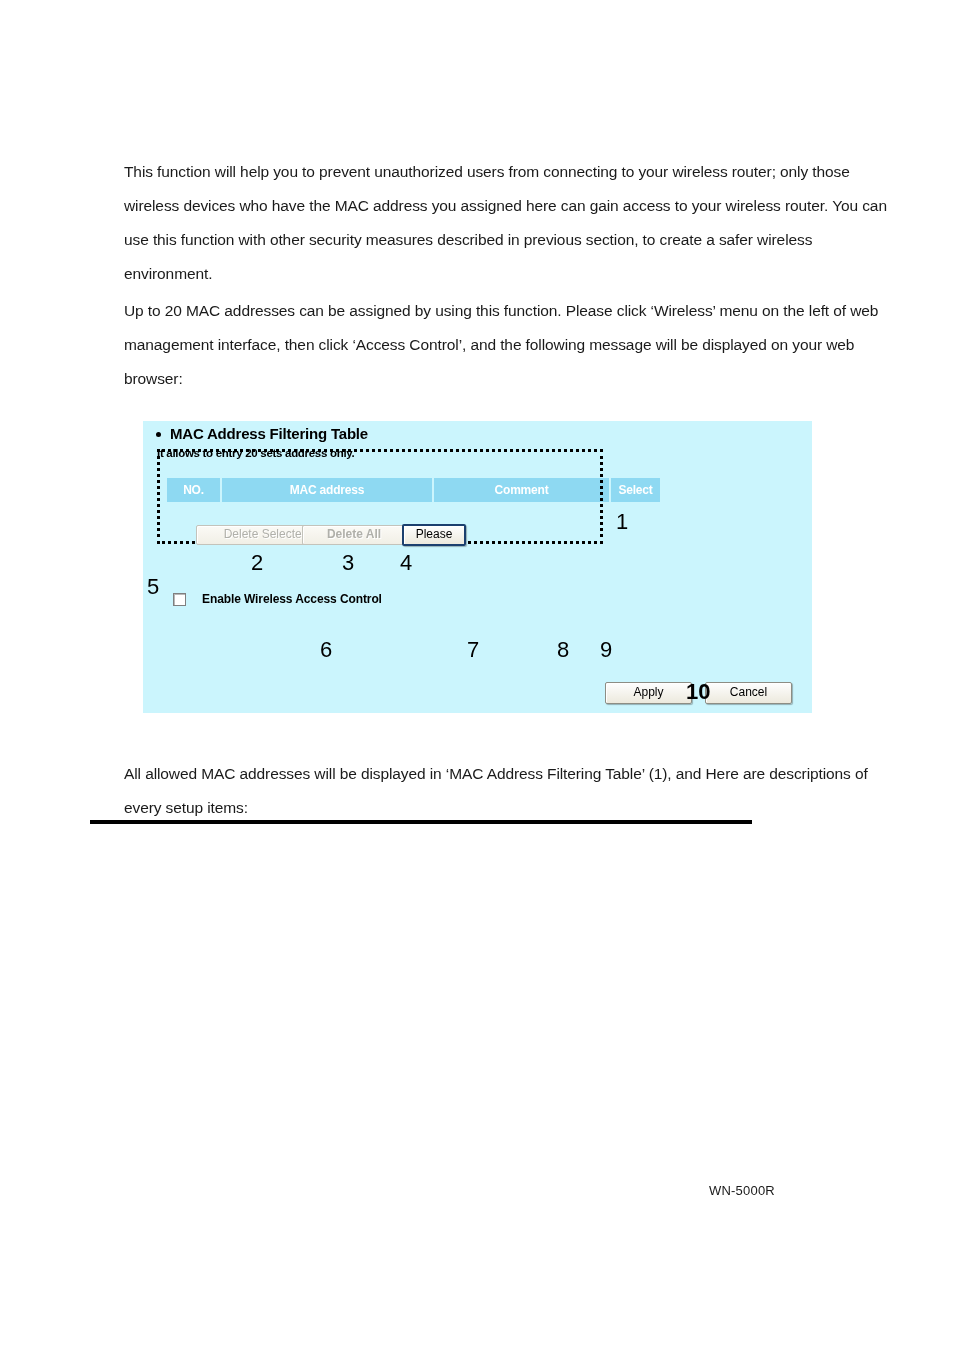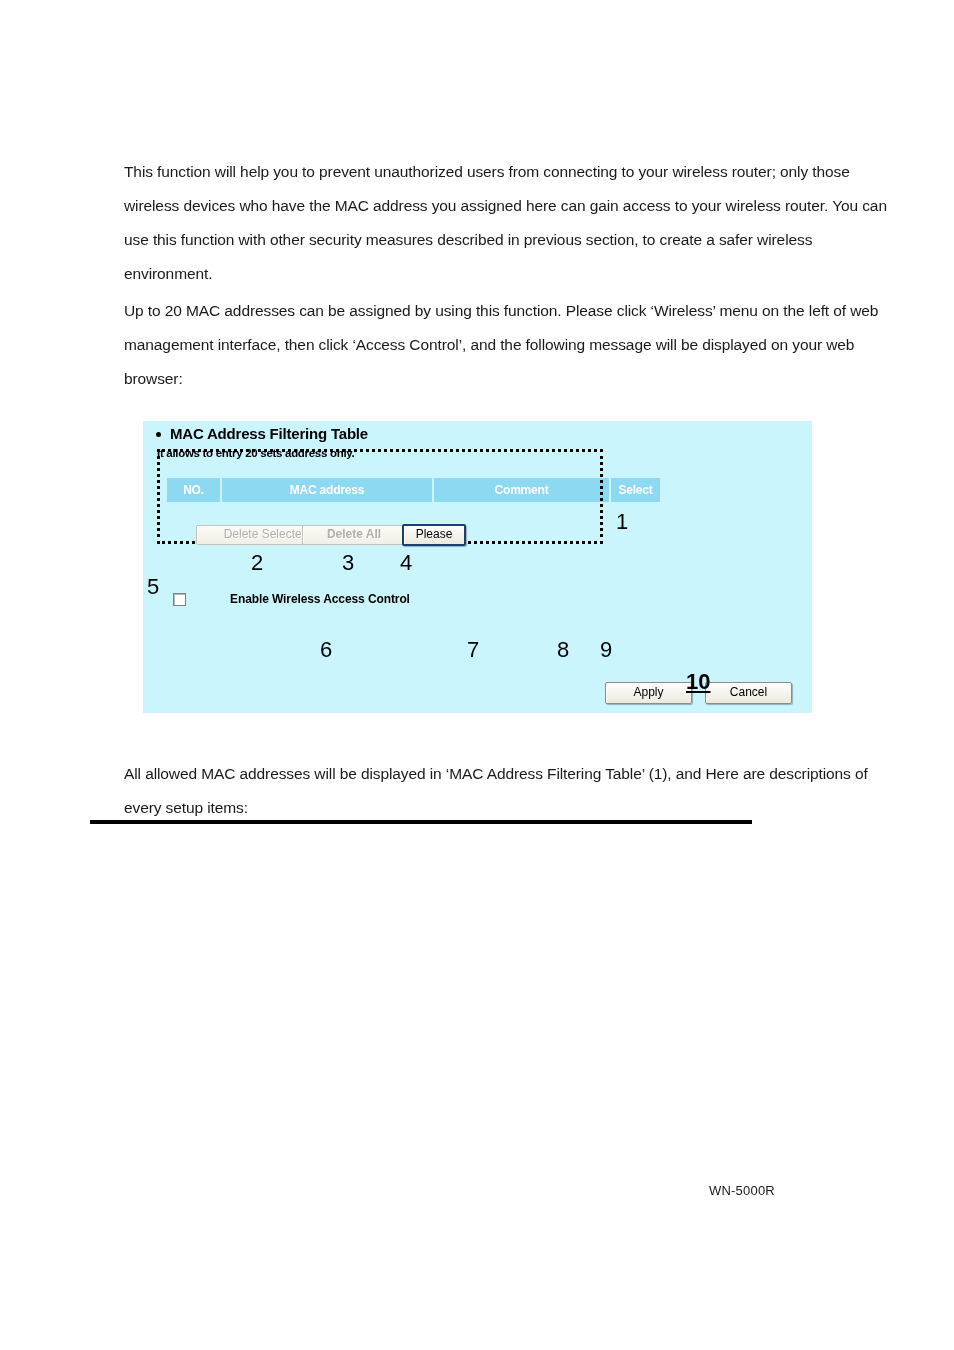--- a/index.html
+++ b/index.html
@@ -197,30 +197,29 @@
   }
   #callout-1 { left: 473px; top: 90px; }
   #callout-2 { left: 108px; top: 131px; }
   #callout-3 { left: 199px; top: 131px; }
   #callout-4 { left: 257px; top: 131px; }
   #callout-5 { left: 4px;   top: 155px; }
   #callout-6 { left: 177px; top: 218px; }
   #callout-7 { left: 324px; top: 218px; }
   #callout-8 { left: 414px; top: 218px; }
   #callout-9 { left: 457px; top: 218px; }
-  #callout-10{ left: 543px; top: 250px; font-weight: bold; text-decoration: underline; }
+  #callout-10{ left: 543px; top: 260px; font-weight: bold; }
 
   
   #enable-row {
     position: absolute;
     left: 30px;
     top: 171px;
     display: flex;
     align-items: center;
-    gap: 28px;
   }
   .cbox {
     width: 13px;
     height: 13px;
     background: #ffffff;
     border: 1px solid #7f7f7f;
     box-shadow: inset 1px 1px 0 #b8b8b8;
     box-sizing: border-box;
     display: inline-block;
     cursor: pointer;

